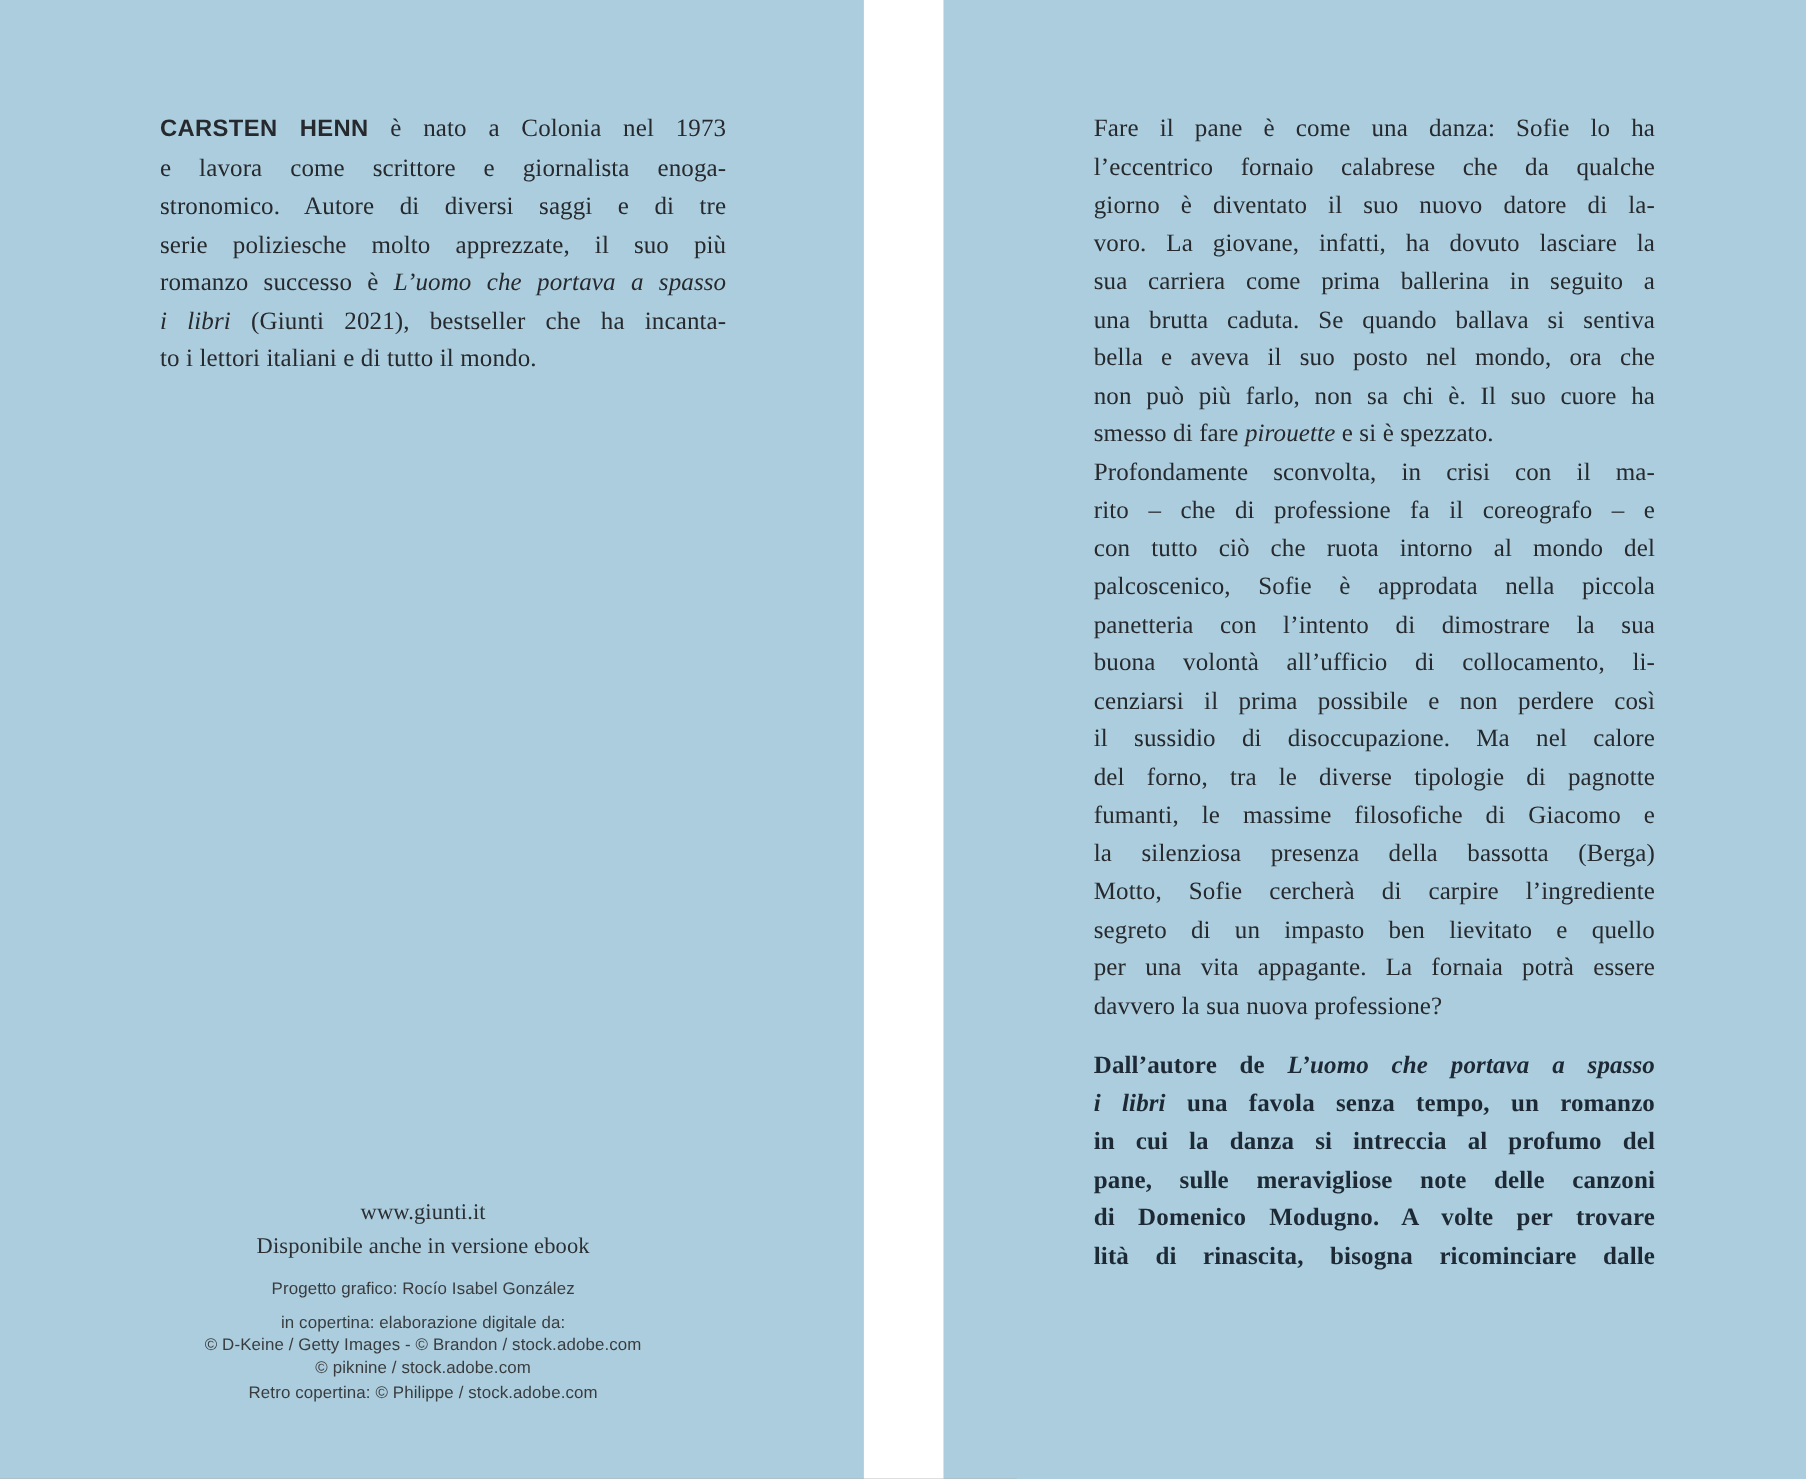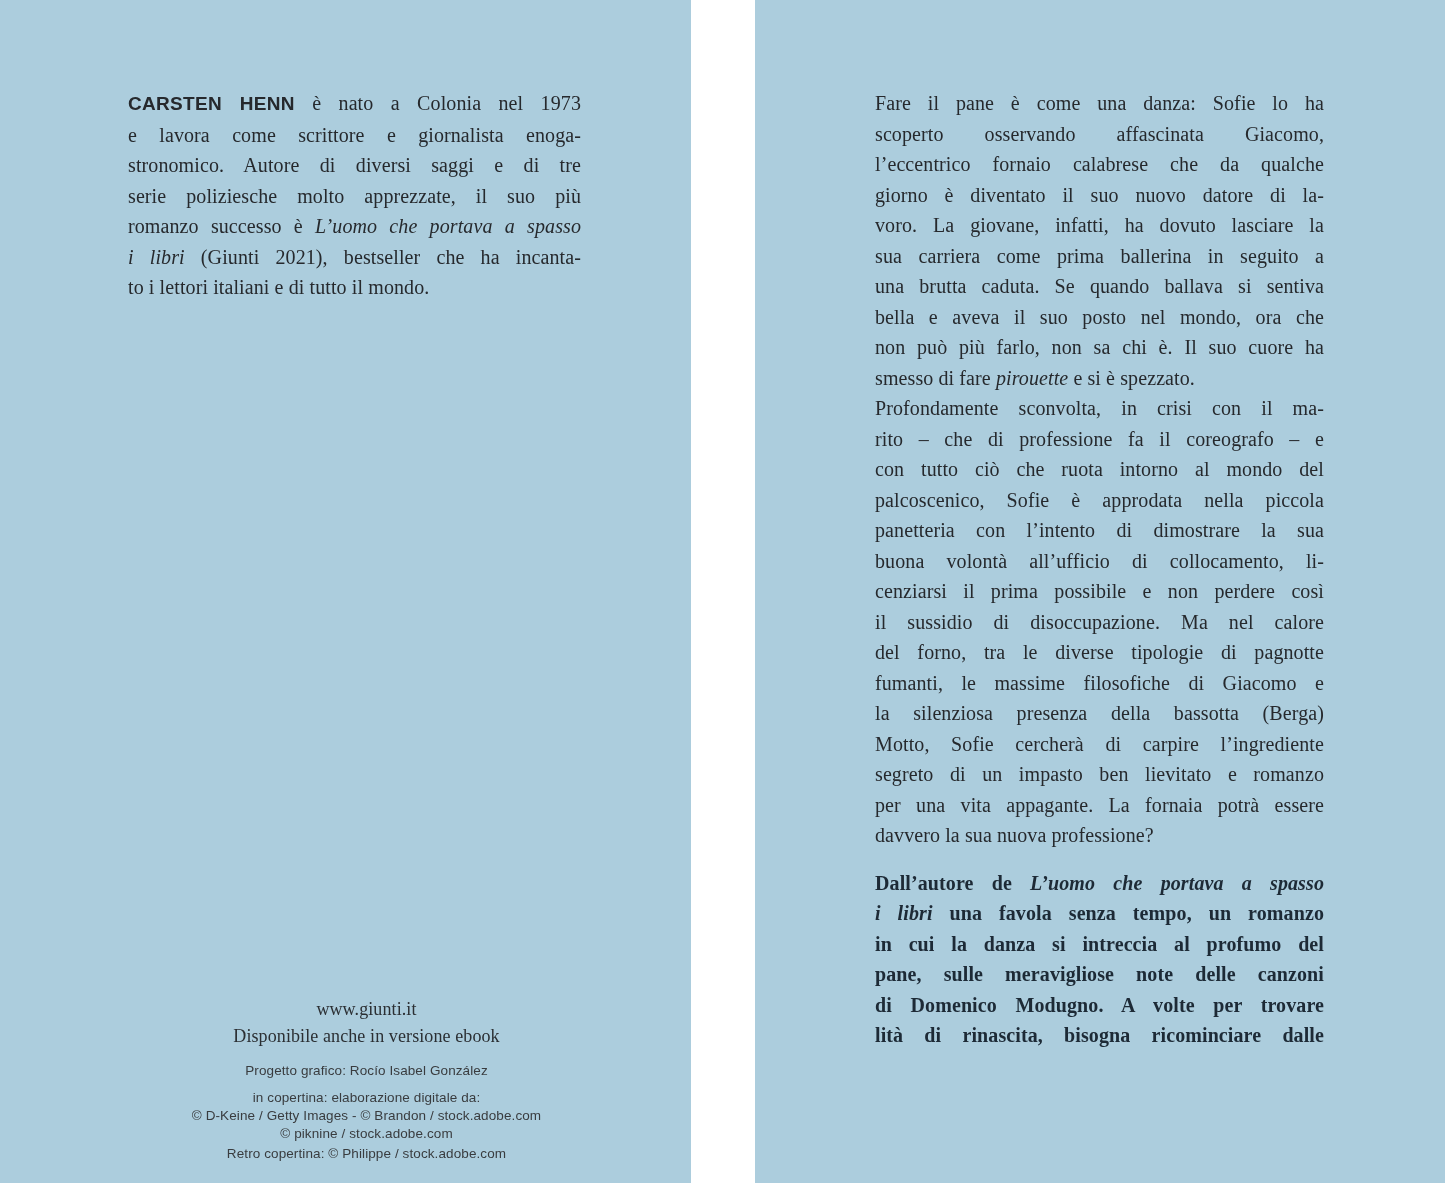--- a/index.html
+++ b/index.html
@@ -36,23 +36,22 @@
     font-weight: 700;
     font-size: 19px;
     letter-spacing: 0.3px;
   }
   .bio { left: 128px; top: 88px; width: 453px; color: #26292d; }
   .blurb { left: 875px; top: 88px; width: 449px; color: #26292d; }
   .blurb .para2 { margin-top: 17px; color: #1d2a36; }
   .blurb .para2 .jline { font-weight: 700; }
   
   .credits {
-    left: 140px; top: 956px; width: 453px;
+    left: 112px; top: 956px; width: 453px;
     text-align: center;
-    margin-top: 40px;
   }
   .credits .jline {
     text-align: center;
     text-align-last: center;
   }
   .credits-serif { color: #2b2f33; margin-bottom: 12px; }
   .credits-serif .jline { font-size: 18px; line-height: 27px; }
   .credits-sans {
     font-family: "Liberation Sans", "DejaVu Sans", sans-serif;
     color: #393c3f;
@@ -92,42 +91,41 @@
         <div class="jline"><span class="seg-n">in copertina: elaborazione digitale da:</span></div>
         <div class="jline"><span class="seg-n">© D-Keine / Getty Images - © Brandon / stock.adobe.com</span></div>
         <div class="jline"><span class="seg-n">© piknine / stock.adobe.com</span></div>
         <div class="jline"><span class="seg-n">Retro copertina: © Philippe / stock.adobe.com</span></div>
       </div>
   </div>
 
   <div class="textcol blurb">
     <div class="para1">
         <div class="jline"><span class="seg-n">Fare il pane è come una danza: Sofie lo ha</span></div>
-        <div class="jline"><span class="seg-n">scoperto osservando affascinata Giacomo,</span></div>
         <div class="jline"><span class="seg-n">l’eccentrico fornaio calabrese che da qualche</span></div>
         <div class="jline"><span class="seg-n">giorno è diventato il suo nuovo datore di la-</span></div>
         <div class="jline"><span class="seg-n">voro. La giovane, infatti, ha dovuto lasciare la</span></div>
         <div class="jline"><span class="seg-n">sua carriera come prima ballerina in seguito a</span></div>
         <div class="jline"><span class="seg-n">una brutta caduta. Se quando ballava si sentiva</span></div>
         <div class="jline"><span class="seg-n">bella e aveva il suo posto nel mondo, ora che</span></div>
         <div class="jline"><span class="seg-n">non può più farlo, non sa chi è. Il suo cuore ha</span></div>
         <div class="jline end"><span class="seg-n">smesso di fare </span><span class="seg-i">pirouette</span><span class="seg-n"> e si è spezzato.</span></div>
         <div class="jline"><span class="seg-n">Profondamente sconvolta, in crisi con il ma-</span></div>
         <div class="jline"><span class="seg-n">rito – che di professione fa il coreografo – e</span></div>
         <div class="jline"><span class="seg-n">con tutto ciò che ruota intorno al mondo del</span></div>
         <div class="jline"><span class="seg-n">palcoscenico, Sofie è approdata nella piccola</span></div>
         <div class="jline"><span class="seg-n">panetteria con l’intento di dimostrare la sua</span></div>
         <div class="jline"><span class="seg-n">buona volontà all’ufficio di collocamento, li-</span></div>
         <div class="jline"><span class="seg-n">cenziarsi il prima possibile e non perdere così</span></div>
         <div class="jline"><span class="seg-n">il sussidio di disoccupazione. Ma nel calore</span></div>
         <div class="jline"><span class="seg-n">del forno, tra le diverse tipologie di pagnotte</span></div>
         <div class="jline"><span class="seg-n">fumanti, le massime filosofiche di Giacomo e</span></div>
         <div class="jline"><span class="seg-n">la silenziosa presenza della bassotta (Berga)</span></div>
         <div class="jline"><span class="seg-n">Motto, Sofie cercherà di carpire l’ingrediente</span></div>
-        <div class="jline"><span class="seg-n">segreto di un impasto ben lievitato e romanzo</span></div>
+        <div class="jline"><span class="seg-n">segreto di un impasto ben lievitato e quello</span></div>
         <div class="jline"><span class="seg-n">per una vita appagante. La fornaia potrà essere</span></div>
         <div class="jline end"><span class="seg-n">davvero la sua nuova professione?</span></div>
       </div>
     <div class="para2">
         <div class="jline"><span class="seg-n">Dall’autore de </span><span class="seg-i">L’uomo che portava a spasso</span></div>
         <div class="jline"><span class="seg-i">i libri</span><span class="seg-n"> una favola senza tempo, un romanzo</span></div>
         <div class="jline"><span class="seg-n">in cui la danza si intreccia al profumo del</span></div>
         <div class="jline"><span class="seg-n">pane, sulle meravigliose note delle canzoni</span></div>
         <div class="jline"><span class="seg-n">di Domenico Modugno. A volte per trovare</span></div>
         <div class="jline"><span class="seg-n">lità di rinascita, bisogna ricominciare dalle</span></div>

